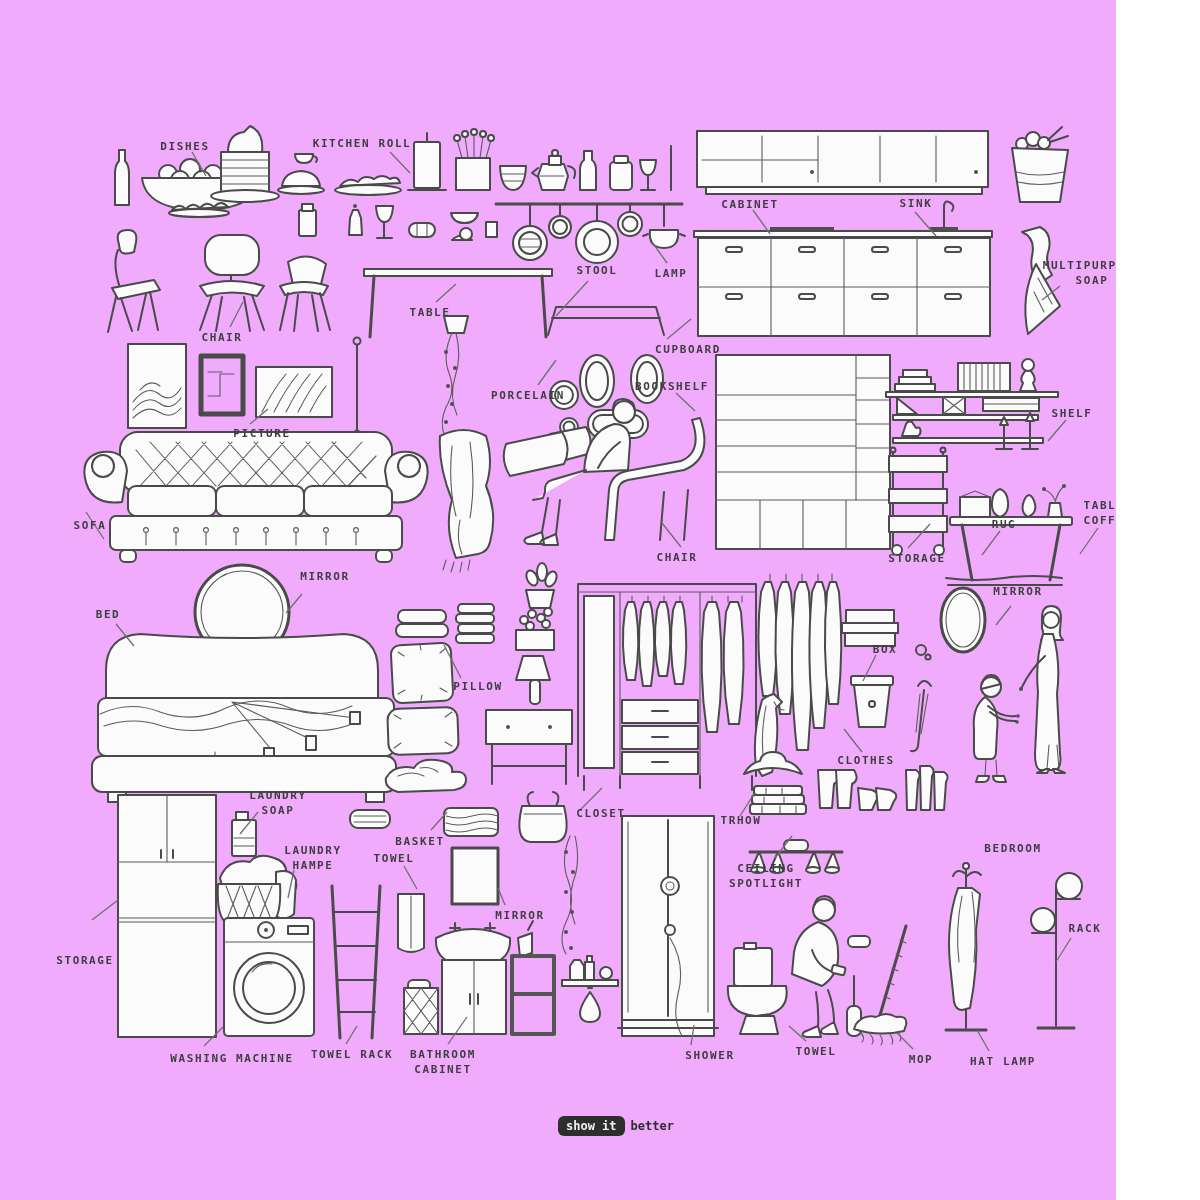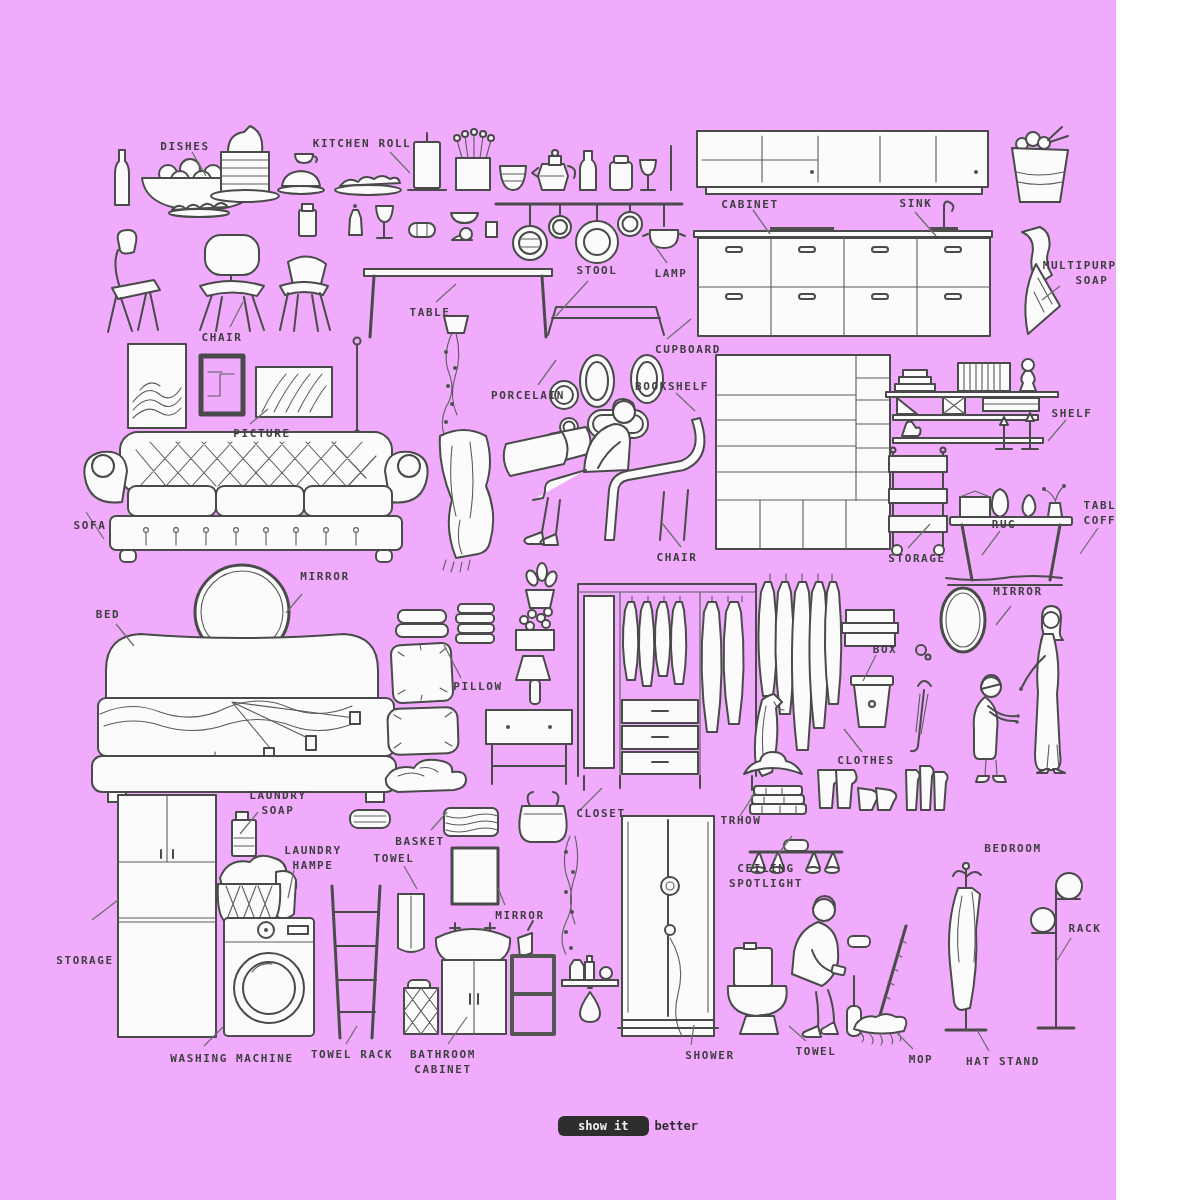--- a/index.html
+++ b/index.html
@@ -8,21 +8,21 @@
   .o{fill:#fbfbfb;stroke:#4a4a4a;stroke-width:2;stroke-linejoin:round;stroke-linecap:round}
   .l{fill:none;stroke:#4a4a4a;stroke-width:2;stroke-linejoin:round;stroke-linecap:round}
   .tn{fill:none;stroke:#5c5c5c;stroke-width:1.1;stroke-linecap:round}
   .dk{fill:#4f4f4f;stroke:none}
   .dl{fill:none;stroke:#4a4a4a;stroke-width:3;stroke-linecap:round}
   .ldr line{stroke:#6e6e6e;stroke-width:1.3}
   .lbl{position:absolute;transform:translateX(-50%);font:700 11px "DejaVu Sans Mono",monospace;
        letter-spacing:1.6px;color:#3e3e3e;white-space:pre-line;text-align:center;line-height:1.4}
   .logo{position:absolute;left:558px;top:1116px;display:flex;align-items:center;gap:6px;
         font:700 12px "DejaVu Sans Mono",monospace;color:#2e2e2e}
-  .logo .badge{background:#2e2e2e;color:#efefef;border-radius:6px;padding:3px 20px}
+  .logo .badge{background:#2e2e2e;color:#efefef;border-radius:6px;padding:3px 8px}
 </style>
 </head>
 <body>
 
 <div class="poster">
 <svg width="1200" height="1200" viewBox="0 0 1200 1200">
 
   <g>
     <path class="o" d="M115,205 h14 v-31 q0,-9 -4,-13 v-11 h-6 v11 q-4,4 -4,13 z"></path>
   </g>
@@ -738,19 +738,19 @@
 <div class="lbl" style="left:85px;top:953px">STORAGE</div>
 <div class="lbl" style="left:520px;top:908px">MIRROR</div>
 <div class="lbl" style="left:1085px;top:921px">RACK</div>
 <div class="lbl" style="left:232px;top:1051px">WASHING MACHINE</div>
 <div class="lbl" style="left:352px;top:1047px">TOWEL RACK</div>
 <div class="lbl" style="left:443px;top:1047px">BATHROOM
 CABINET</div>
 <div class="lbl" style="left:710px;top:1048px">SHOWER</div>
 <div class="lbl" style="left:816px;top:1044px">TOWEL</div>
 <div class="lbl" style="left:921px;top:1052px">MOP</div>
-<div class="lbl" style="left:1003px;top:1054px">HAT STAND</div>
+<div class="lbl" style="left:1003px;top:1054px">HAT LAMP</div>
 
 <div class="logo">
   <span class="badge">show it</span>
   <span>better</span>
 </div>
 </div>
 
 </body></html>

